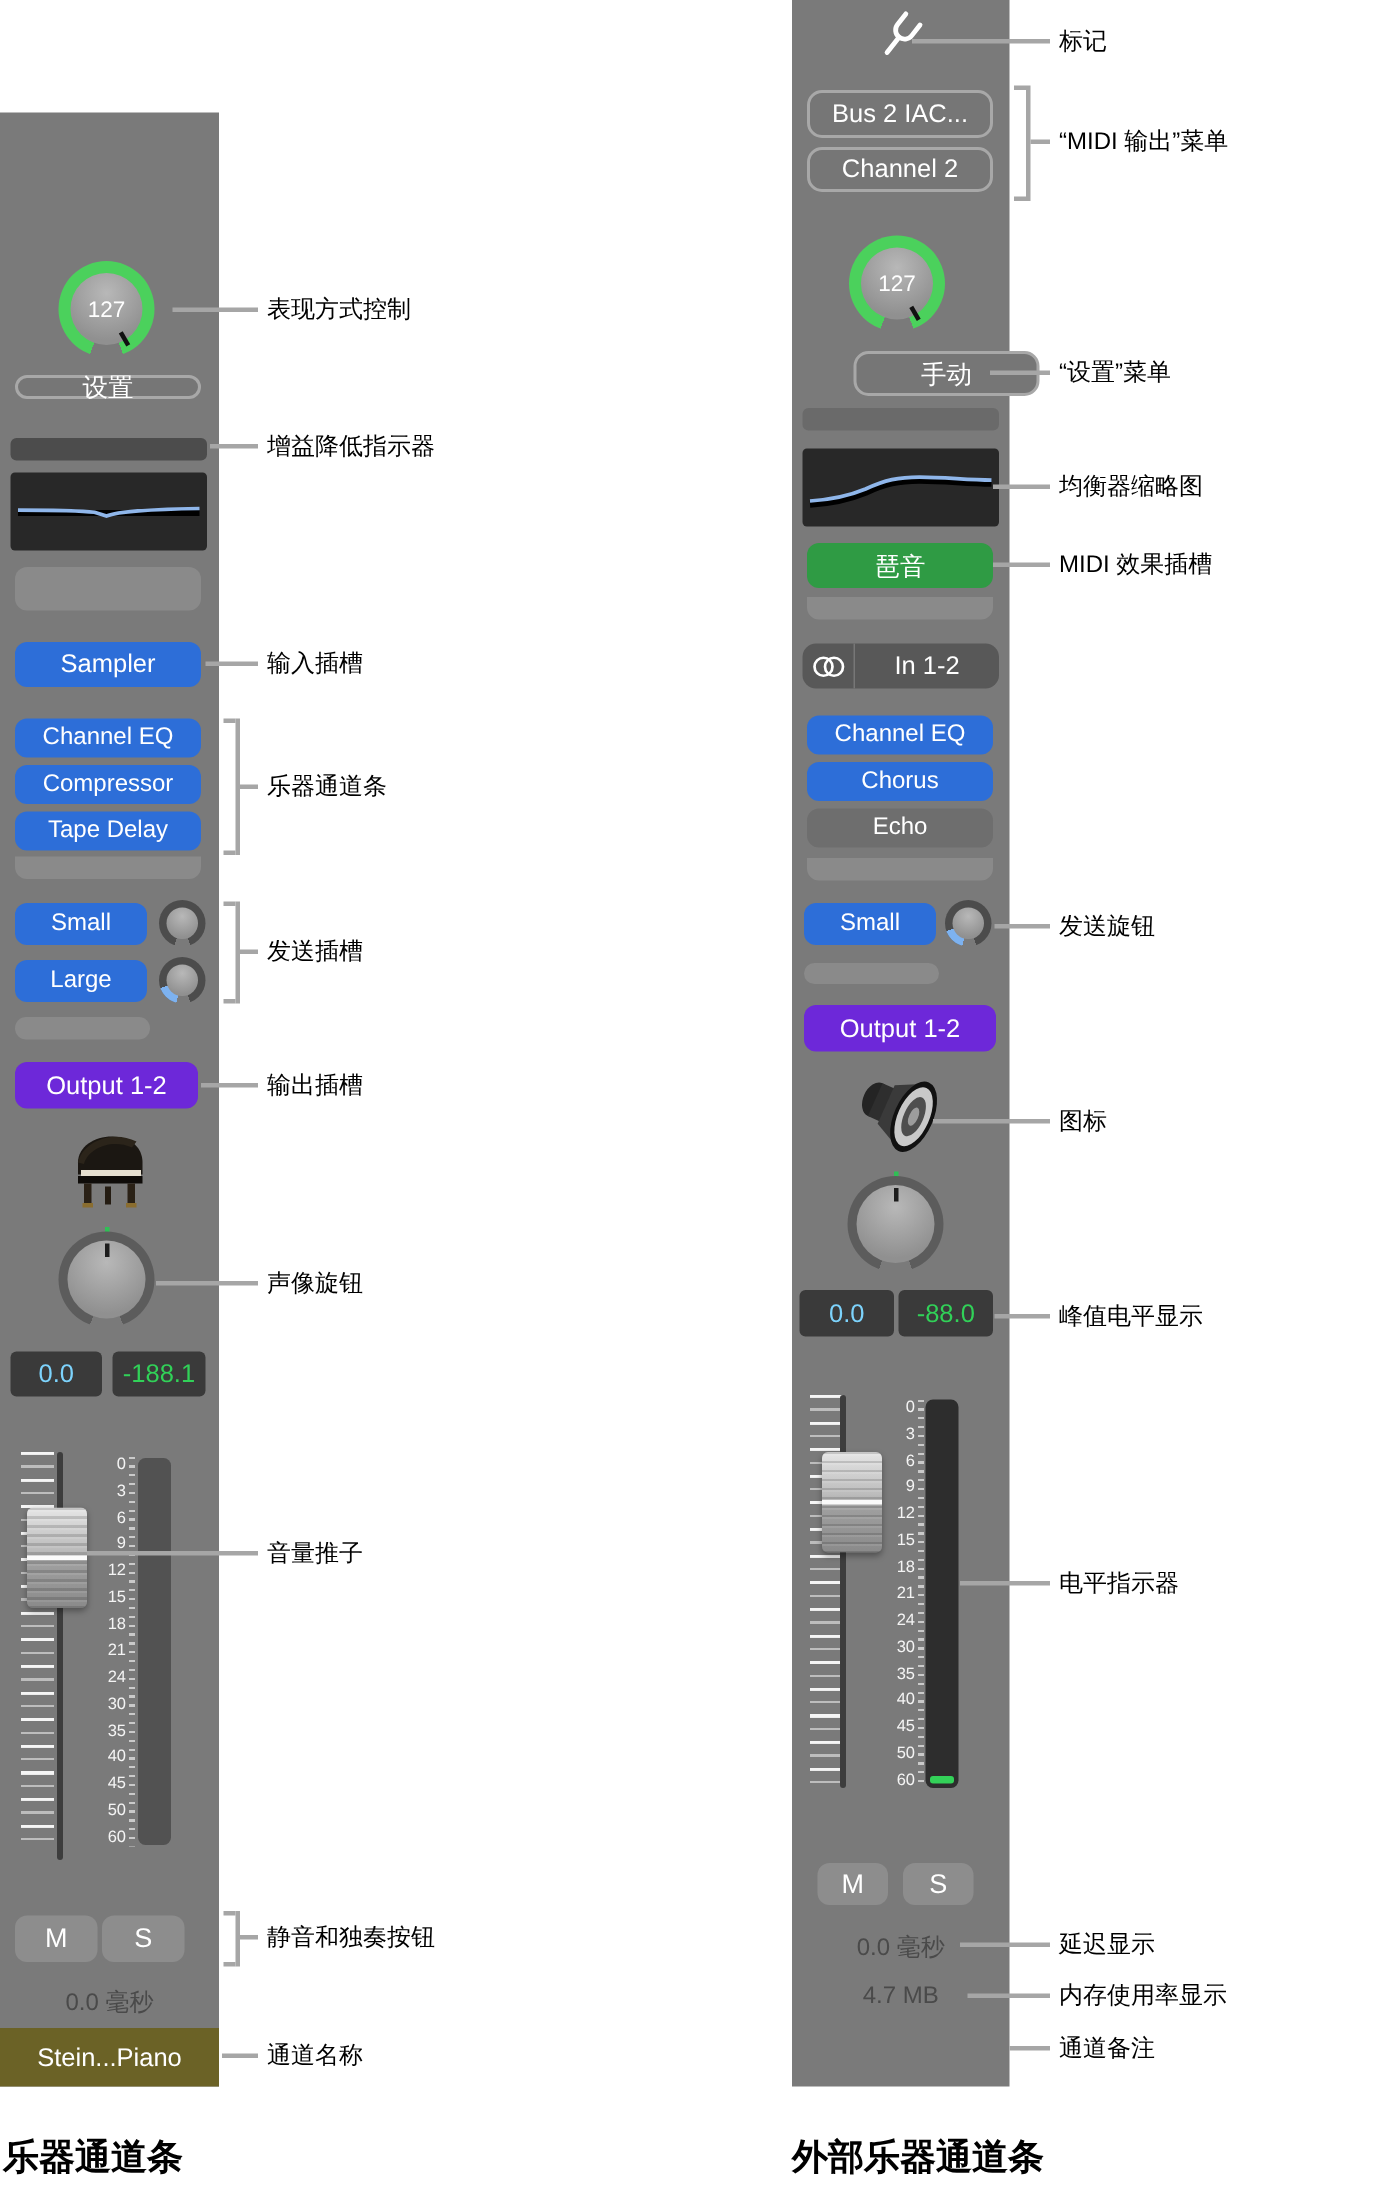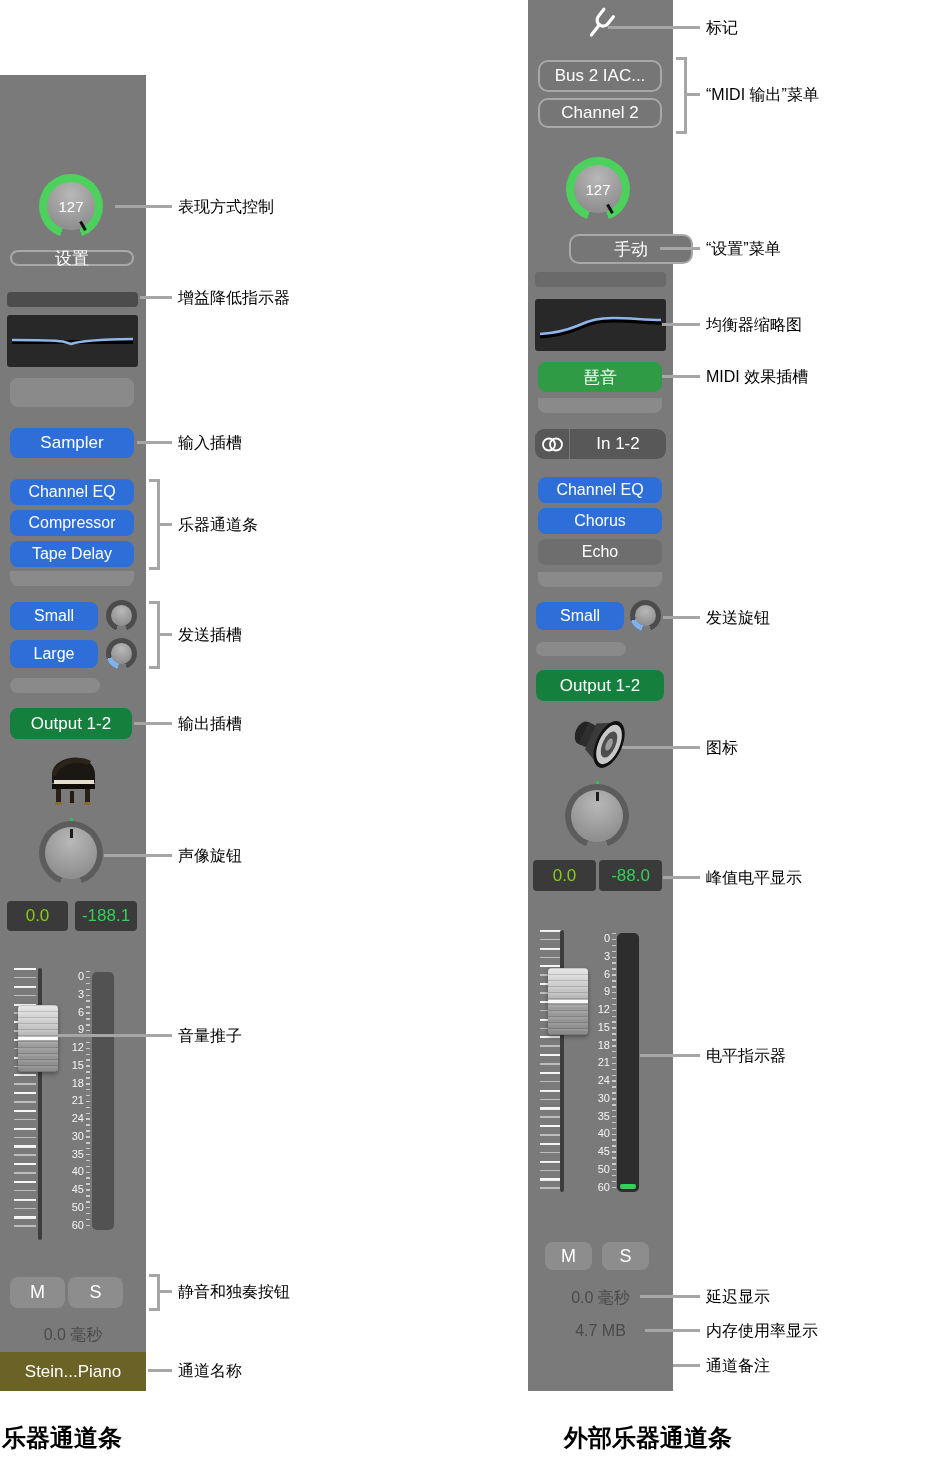--- a/index.html
+++ b/index.html
@@ -4,27 +4,27 @@
 <style>
   html,body{margin:0;padding:0;background:#fff;}
   #page{position:relative;width:926px;height:1466px;background:#ffffff;overflow:hidden;
         font-family:"Liberation Sans","DejaVu Sans",sans-serif;}
   .strip{position:absolute;background:#7a7a7a;}
   .abs{position:absolute;}
   .btn{position:absolute;display:flex;align-items:center;justify-content:center;
        color:#fff;font-size:16px;border-radius:8px;box-sizing:border-box;white-space:nowrap;}
   .btn.blue{background:#2d6ed8;}
   .btn.outline{background:#767676;border:2px solid #a8a8a8;border-radius:10px;font-size:17px;}
-  .btn.darkgray{background:#15803d;}
+  .btn.darkgray{background:#6d28d9;}
   .btn.midgray{background:#6e6e6e;}
   .btn.ms{background:#8d8d8d;font-size:18px;}
   .btn.green{background:#2f9b44;}
   .slot{position:absolute;background:#8a8a8a;border-radius:8px;}
   .bar{position:absolute;border-radius:4px;}
-  .display{position:absolute;background:#3a3a3a;border-radius:4px;color:#84cc16;
+  .display{position:absolute;background:#3a3a3a;border-radius:4px;color:#7dd3fc;
            font-size:17px;display:flex;align-items:center;justify-content:center;}
   .display.greentxt{color:#31d158;}
   .eqthumb{position:absolute;background:#282828;border-radius:3px;}
   .namebar{position:absolute;left:0;right:0;display:flex;align-items:center;justify-content:center;
            color:#fff;font-size:17px;}
   
   .ring{position:absolute;border-radius:50%;}
   .knob-inner{position:absolute;border-radius:50%;display:flex;align-items:center;justify-content:center;
               color:#fff;background:radial-gradient(circle at 50% 28%,#b8b8b8,#909090 75%);}
   .pointer-top{position:absolute;width:3px;height:9px;background:#1c1c1c;left:calc(50% - 1.5px);}
@@ -353,15 +353,15 @@
 
   <div class="callout" style="left:640px;top:1295px;width:60px;"></div>
   <div class="note" style="left:706px;top:1297px;">延迟显示</div>
 
   <div class="callout" style="left:645px;top:1329px;width:55px;"></div>
   <div class="note" style="left:706px;top:1331px;">内存使用率显示</div>
 
   <div class="callout" style="left:673px;top:1364px;width:27px;"></div>
   <div class="note" style="left:706px;top:1366px;">通道备注</div>
 
-  <div class="caption" style="left:528px;top:1422px;margin-left:36px;">外部乐器通道条</div>
+  <div class="caption" style="left:528px;top:1422px;">外部乐器通道条</div>
 
 </div>
 
 </body></html>

